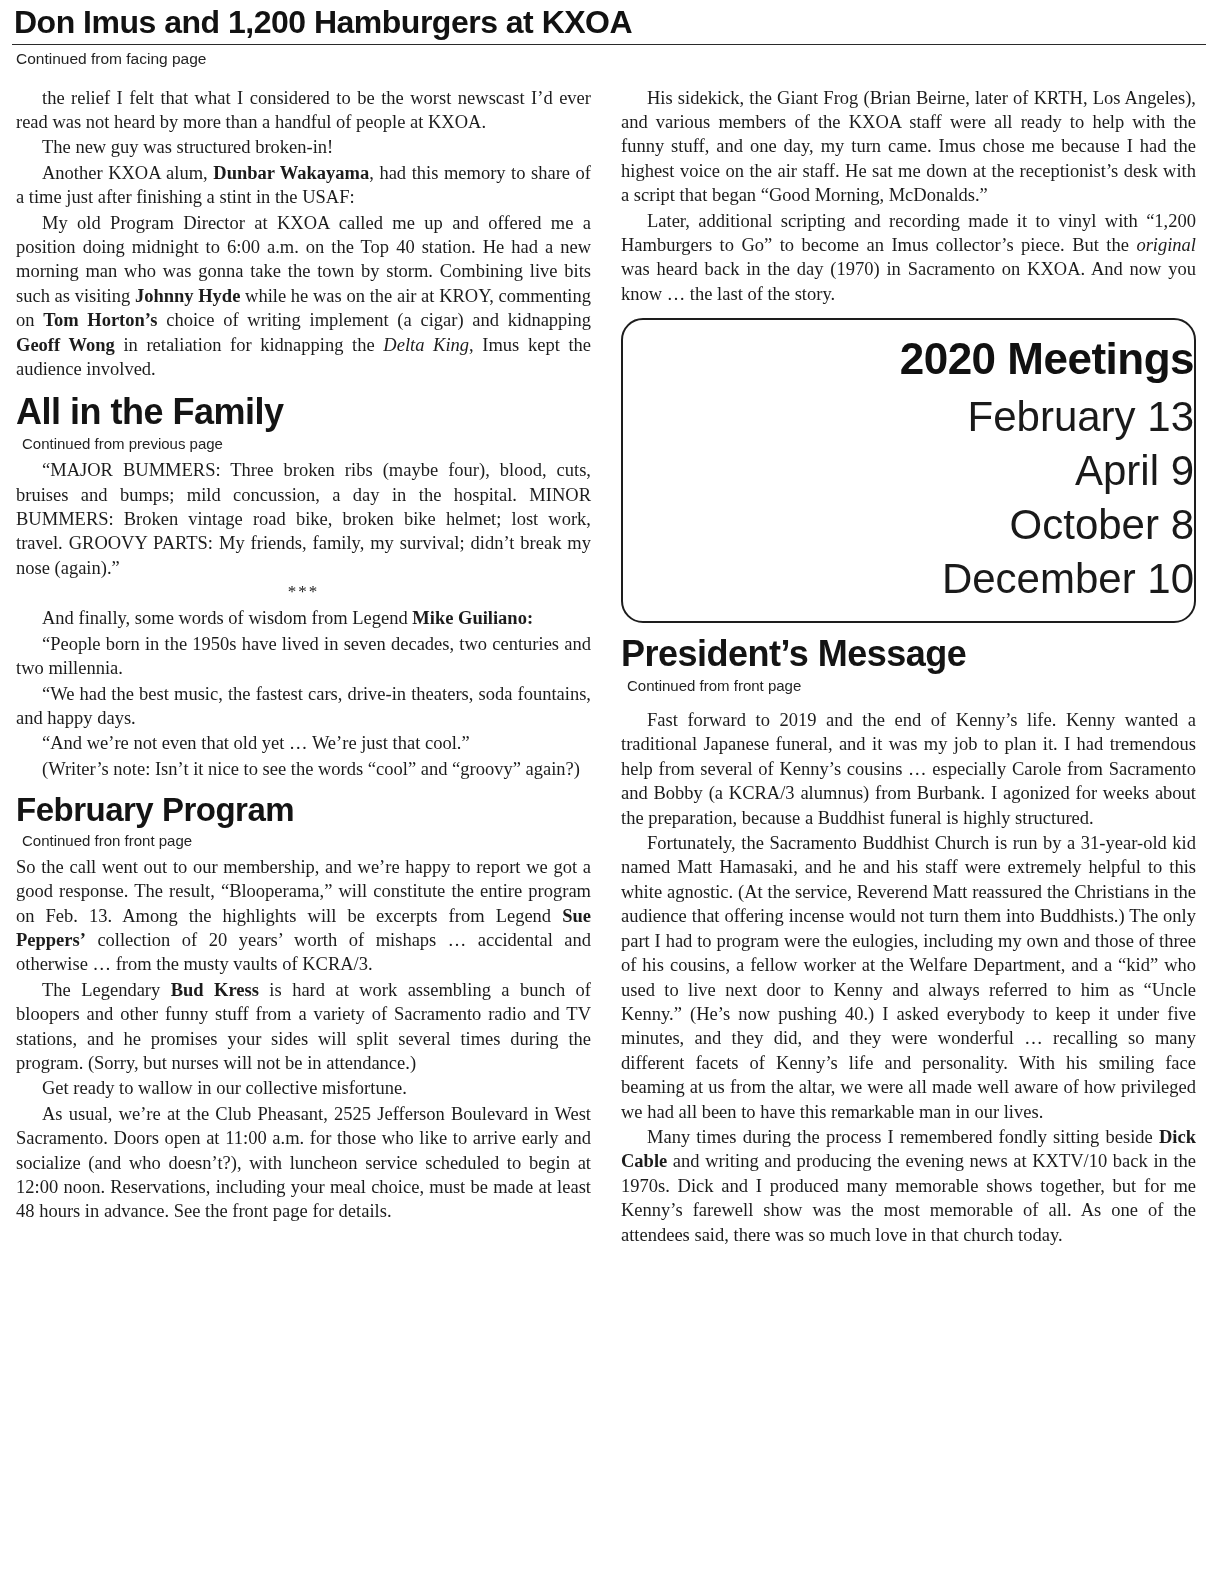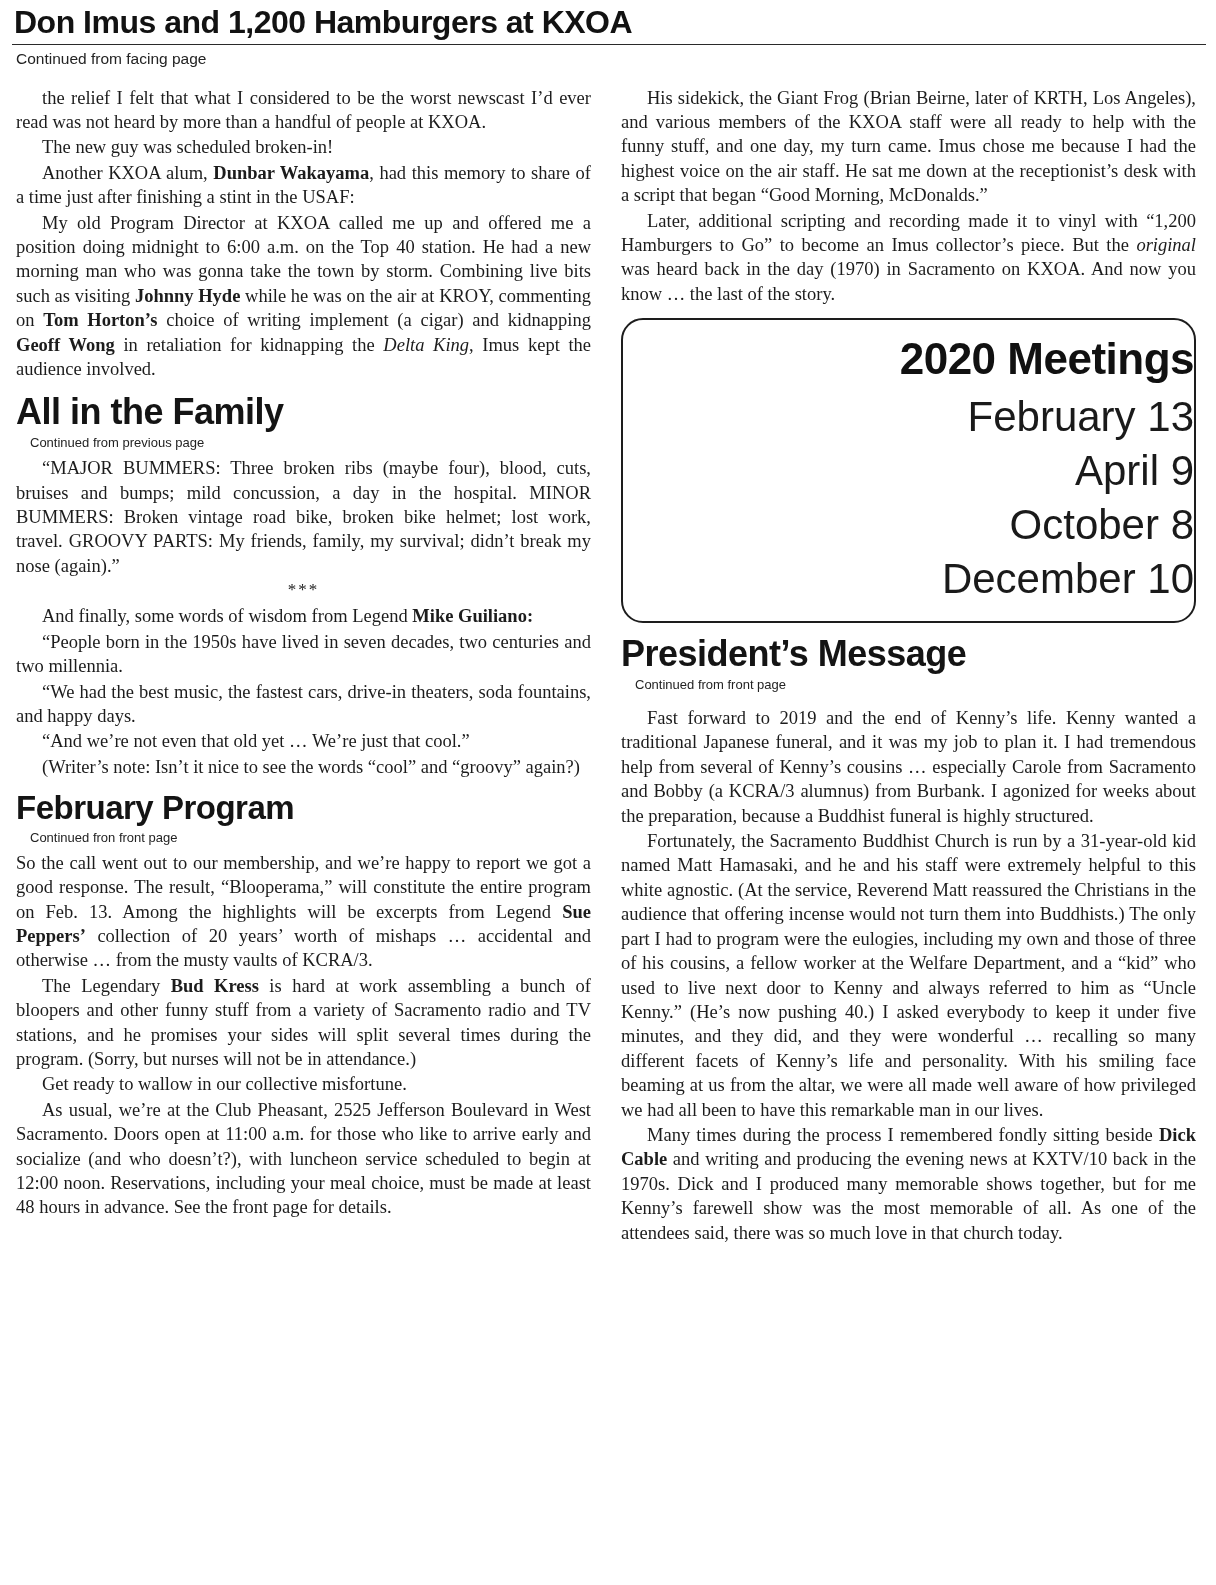--- a/index.html
+++ b/index.html
@@ -76,23 +76,23 @@
     color: #141414;
     margin: 12px 0 0 0;
     line-height: 1.05;
     letter-spacing: -0.5px;
   }
   .section-head.small {
     font-size: 33px;
   }
   .sub-continued {
     font-family: "Liberation Sans", sans-serif;
-    font-size: 13px;
+    font-size: 15px;
     color: #232323;
-    margin: 4px 0 6px 14px;
+    margin: 4px 0 6px 6px;
   }
   .stars {
     text-align: center;
     font-size: 17px;
     letter-spacing: 2px;
     margin: 2px 0 4px 0;
     color: #222;
   }
 
   
@@ -128,21 +128,21 @@
 
   <h1 class="main-headline">Don Imus and 1,200 Hamburgers at KXOA</h1>
   <hr class="rule">
   <div class="continued">Continued from facing page</div>
 
   <div class="columns">
 
     <div class="col">
 
       <p class="body">the relief I felt that what I considered to be the worst newscast I’d ever read was not heard by more than a handful of people at KXOA.</p>
-      <p class="body">The new guy was scheduled broken-in!</p>
+      <p class="body">The new guy was structured broken-in!</p>
 
       <p class="body">
         <span>Another KXOA alum, </span><b>Dunbar Wakayama</b><span>, had this memory to share of a time just after finishing a stint in the USAF:</span>
       </p>
 
       <p class="body">
         <span>My old Program Director at KXOA called me up and offered me a position doing midnight to 6:00 a.m. on the Top 40 station. He had a new morning man who was gonna take the town by storm. Combining live bits such as visiting </span><b>Johnny Hyde</b><span> while he was on the air at KROY, commenting on </span><b>Tom Horton’s</b><span> choice of writing implement (a cigar) and kidnapping </span><b>Geoff Wong</b><span> in retaliation for kidnapping the </span><i>Delta King</i><span>, Imus kept the audience involved.</span>
       </p>
 
       <h2 class="section-head">All in the Family</h2>

